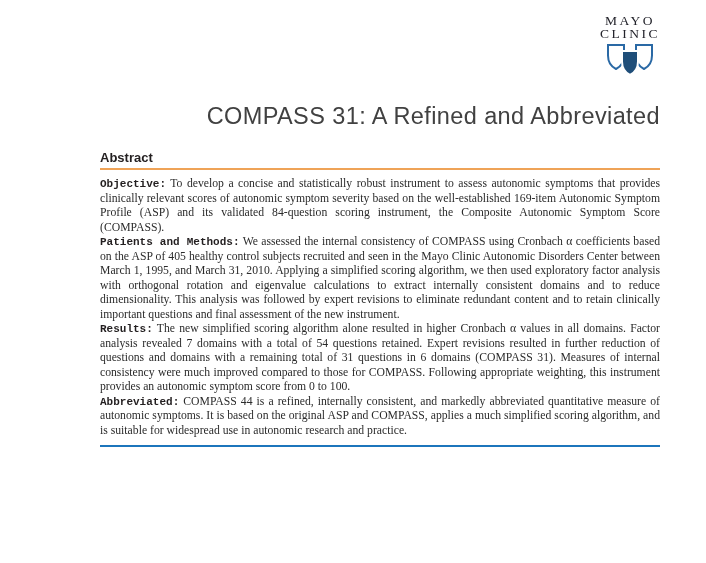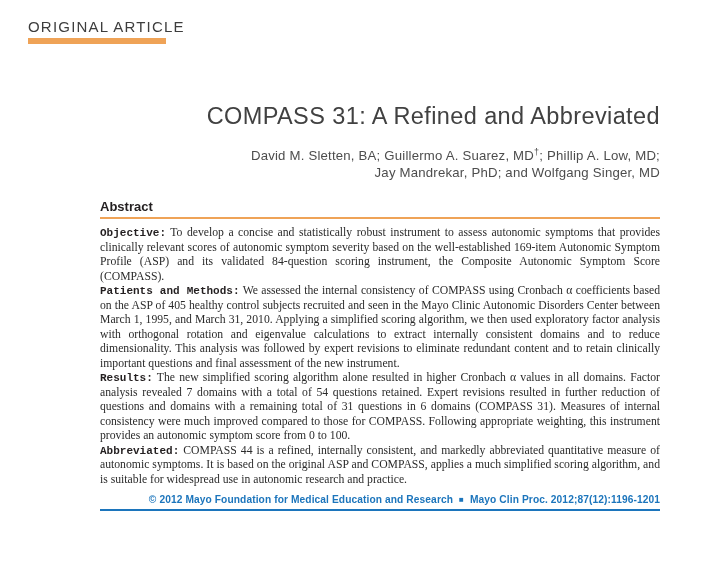--- a/index.html
+++ b/index.html
@@ -133,47 +133,49 @@
     margin-top: 4px;
     height: 2px;
     background: #1c75bc;
     border: none;
   }
 </style>
 </head>
 <body>
 
 <div class="header">
-  <div class="article-type-wrap">
-    <div class="article-type">ORIGINAL ARTICLE</div>
-    <div class="article-type-bar"></div>
+  <div class="logo">
+    <div class="logo-text">
+      <div>MAYO</div>
+      <div>CLINIC</div>
+    </div>
+    <div class="logo-shield">
+      <svg width="52" height="36" viewBox="0 0 52 36" aria-hidden="true">
+        <path d="M4,2 h16 v10.5 c0,7.5 -4,11.5 -8,13.5 c-4,-2 -8,-6 -8,-13.5 z" fill="none" stroke="#2a69a5" stroke-width="2"></path>
+        <path d="M32,2 h16 v10.5 c0,7.5 -4,11.5 -8,13.5 c-4,-2 -8,-6 -8,-13.5 z" fill="none" stroke="#2a69a5" stroke-width="2"></path>
+        <path d="M18,8 h16 v10.5 c0,7.5 -4,11.5 -8,13.5 c-4,-2 -8,-6 -8,-13.5 z" fill="#1f4e79" stroke="#ffffff" stroke-width="2"></path>
+      </svg>
+    </div>
   </div>
 </div>
 
 <div class="title-block">
   <h1 class="paper-title">
     <span>COMPASS 31: A Refined and Abbreviated</span><br>
   </h1>
-  <div class="authors">
-    <span>David M. Sletten, BA; Guillermo A. Suarez, MD</span><sup>†</sup><span>; Phillip A. Low, MD;</span><br>
-    <span>Jay Mandrekar, PhD; and Wolfgang Singer, MD</span>
-  </div>
 </div>
 
 <div class="abstract">
   <h2 class="abstract-heading">Abstract</h2>
   <hr class="abstract-rule">
 
   <p><span class="run-in"><span>Objective</span><span>:</span></span> <span>To develop a concise and statistically robust instrument to assess autonomic symptoms that provides clinically relevant scores of autonomic symptom severity based on the well-established 169-item Autonomic Symptom Profile (ASP) and its validated 84-question scoring instrument, the Composite Autonomic Symptom Score (COMPASS).</span></p>
 
   <p><span class="run-in"><span>Patients and Methods</span><span>:</span></span> <span>We assessed the internal consistency of COMPASS using Cronbach α coefficients based on the ASP of 405 healthy control subjects recruited and seen in the Mayo Clinic Autonomic Disorders Center between March 1, 1995, and March 31, 2010. Applying a simplified scoring algorithm, we then used exploratory factor analysis with orthogonal rotation and eigenvalue calculations to extract internally consistent domains and to reduce dimensionality. This analysis was followed by expert revisions to eliminate redundant content and to retain clinically important questions and final assessment of the new instrument.</span></p>
 
   <p><span class="run-in"><span>Results</span><span>:</span></span> <span>The new simplified scoring algorithm alone resulted in higher Cronbach α values in all domains. Factor analysis revealed 7 domains with a total of 54 questions retained. Expert revisions resulted in further reduction of questions and domains with a remaining total of 31 questions in 6 domains (COMPASS 31). Measures of internal consistency were much improved compared to those for COMPASS. Following appropriate weighting, this instrument provides an autonomic symptom score from 0 to 100.</span></p>
 
   <p><span class="run-in"><span>Abbreviated</span><span>:</span></span> <span>COMPASS 44 is a refined, internally consistent, and markedly abbreviated quantitative measure of autonomic symptoms. It is based on the original ASP and COMPASS, applies a much simplified scoring algorithm, and is suitable for widespread use in autonomic research and practice.</span></p>
 </div>
 
 <div class="footer">
-  <div class="footer-line">
-    <span>© 2012 Mayo Foundation for Medical Education and Research</span><span class="footer-sep">■</span><span>Mayo Clin Proc. 2012;87(12):1196-1201</span>
-  </div>
   <hr class="footer-rule">
 </div>
 
 </body></html>

